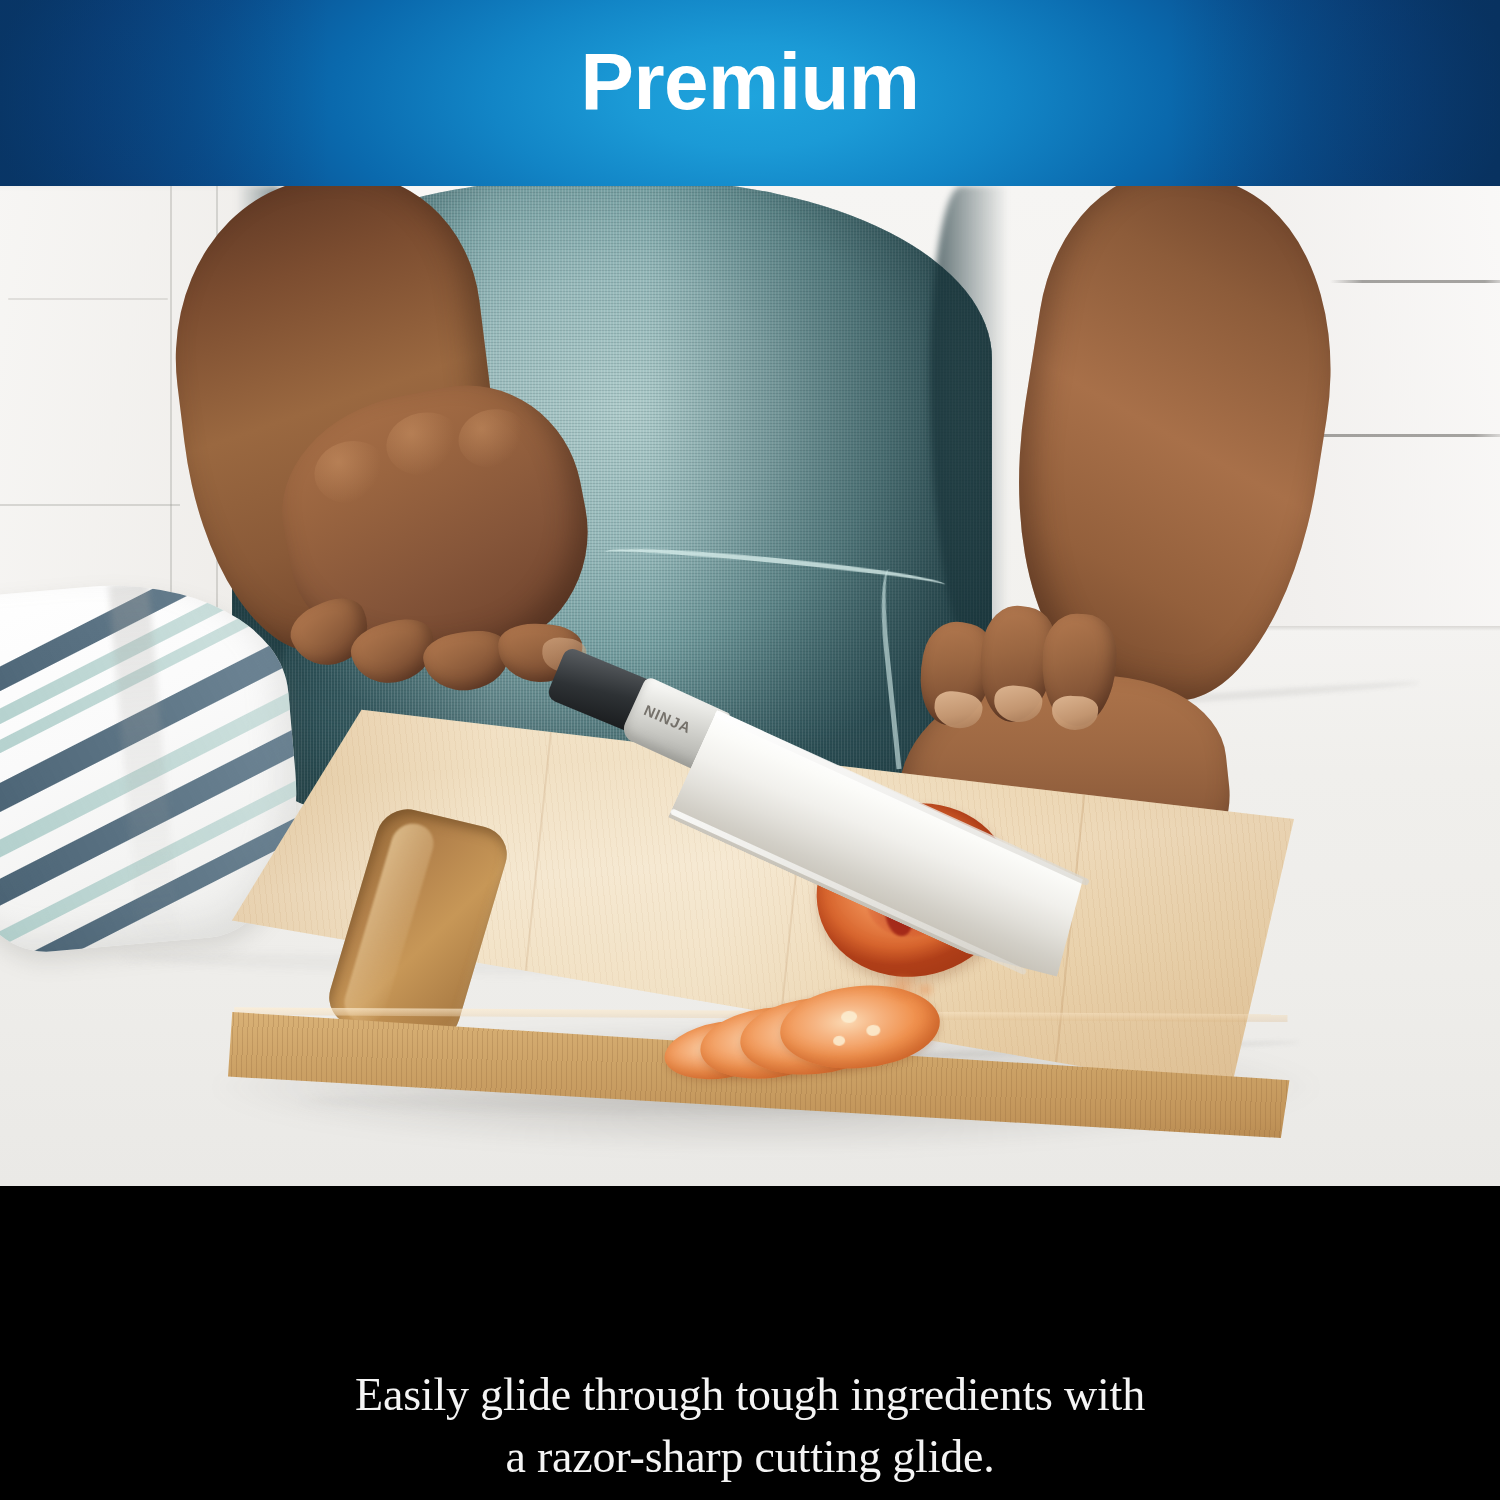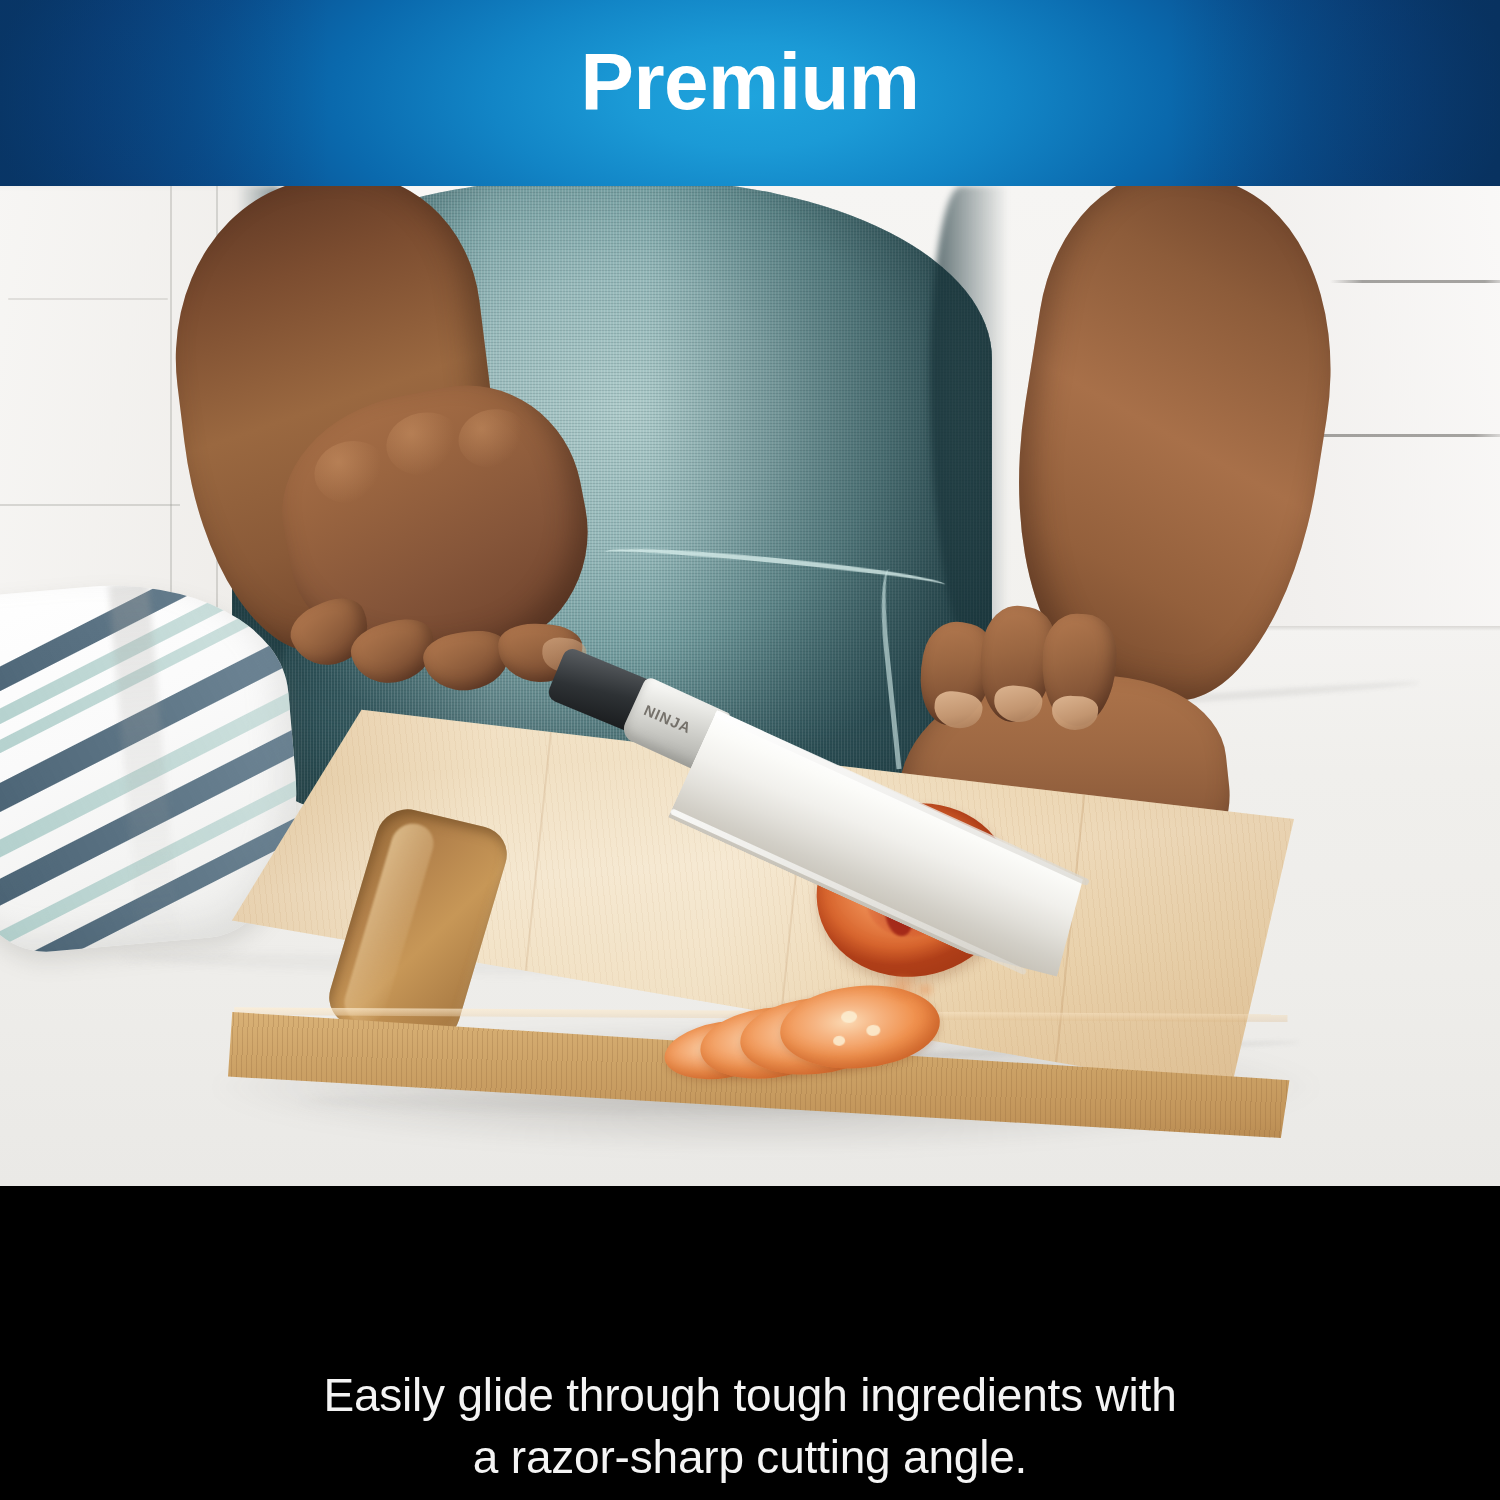--- a/index.html
+++ b/index.html
@@ -539,21 +539,21 @@
     position: absolute;
     left: 0; top: 178px;
     width: 1500px;
     text-align: center;
     color: #f4f4f4;
     font-size: 46px;
     font-weight: 400;
     line-height: 62px;
     letter-spacing: -0.2px;
   }
-  .subcopy .line { display: block; }
+  .subcopy .line { display: block; font-family: Liberation Serif, serif; }
 </style>
 </head>
 <body>
 
 <div id="page">
 
   <div class="banner">
     <div class="banner-title">Premium</div>
   </div>
 
@@ -667,17 +667,17 @@
       <div class="stripe sea" style="top:276px;height:14px;"></div>
       <div class="stripe navy" style="top:312px;height:20px;"></div>
       <div class="towel-fold" style="left:160px;top:0;width:40px;height:360px;"></div>
     </div>
 
   </div>
 
   <div class="footer">
     <div class="subcopy">
       <span class="line">Easily glide through tough ingredients with</span>
-      <span class="line">a razor-sharp cutting angle.</span>
+      <span class="line">a razor-sharp cutting glide.</span>
     </div>
   </div>
 
 </div>
 
 </body></html>

